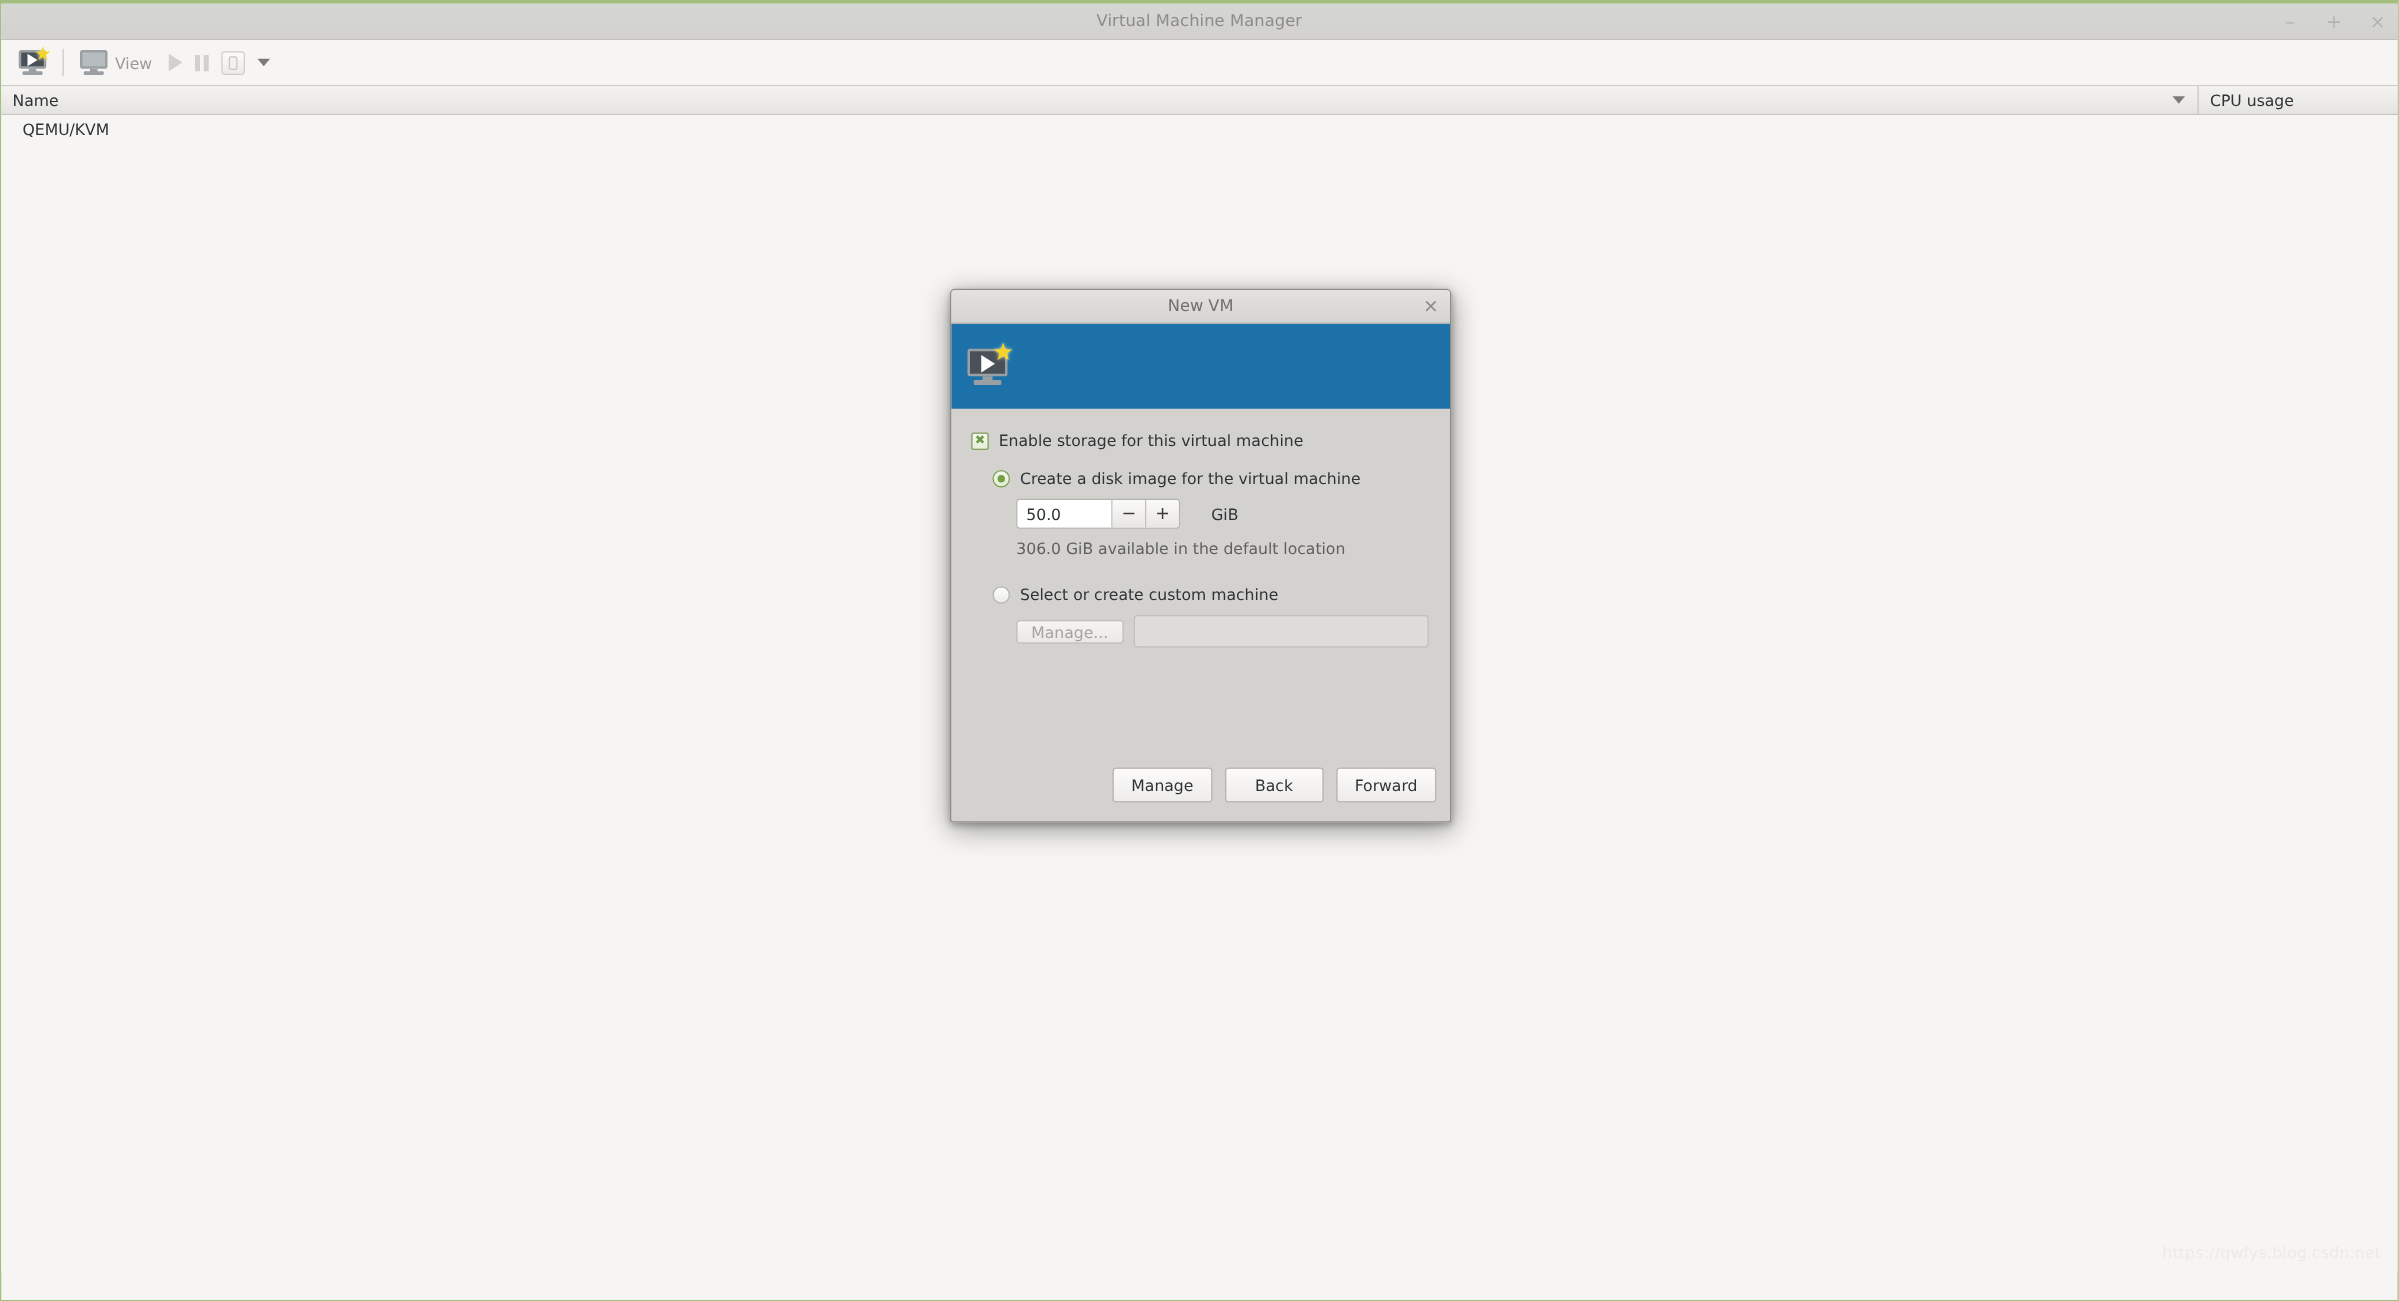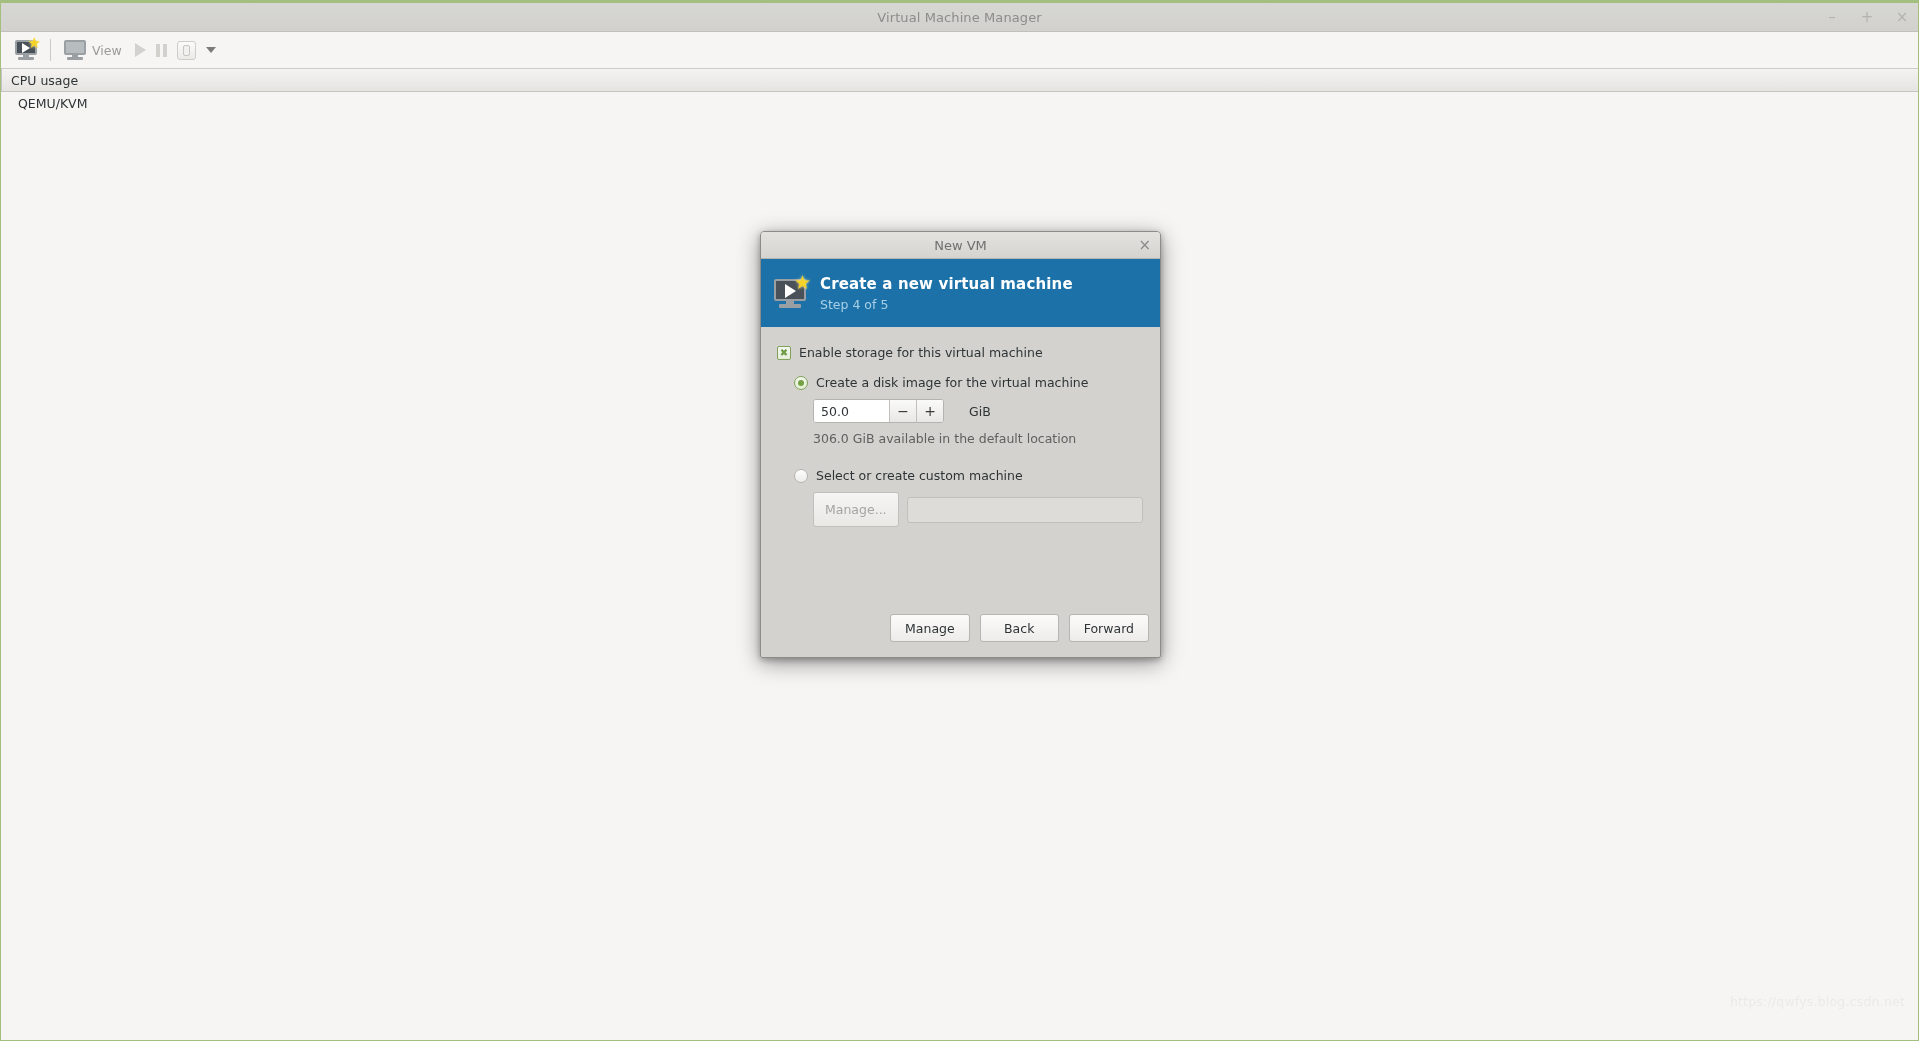--- a/index.html
+++ b/index.html
@@ -366,21 +366,21 @@
   }
 
   .manage-row {
     display: flex;
     align-items: center;
     gap: 8px;
     margin-left: 36px;
     margin-top: 9px;
   }
   .btn-manage {
-    height: 35px;
+    height: 19px;
     padding: 0 11px;
     border: 1px solid #c2c0bd;
     border-radius: 3px;
     background: linear-gradient(to bottom,#f6f5f3,#eae8e5);
     font-size: 12.5px;
     color: #a5a4a1;
     display: flex; align-items: center;
     cursor: default;
   }
   .path-input {
@@ -468,20 +468,24 @@
           <i></i>
         </span>
     </div>
 
     <div class="tb-btn">
       <span class="caret-down"></span>
     </div>
   </div>
 
   <div id="col-header">
+    <div class="col name">
+      <span>Name</span>
+      <span class="caret-down sort-arrow"></span>
+    </div>
     <div class="col cpu">
       <span>CPU usage</span>
     </div>
   </div>
 
   <div id="list-area">
     <div class="list-row">
       <span>QEMU/KVM</span>
     </div>
 
@@ -497,24 +501,20 @@
     </div>
 
     <div id="dlg-banner">
       <span class="mon" style="width:34px;height:29px;">
         <span class="screen" style="width:32px;height:22px;"></span>
         <span class="stand" style="left:13px;top:22px;width:8px;height:4px;"></span>
         <span class="base" style="left:6px;top:25px;width:22px;height:4px;"></span>
         <span class="play-tri" style="left:12px;top:5px;border-left-width:11px;border-top-width:7px;border-bottom-width:7px;"></span>
         <span class="star" style="right:-4px;top:-6px;font-size:19px;">★</span>
       </span>
-      <div class="banner-text">
-        <h1>Create a new virtual machine</h1>
-        <div class="step">Step 4 of 5</div>
-      </div>
     </div>
 
     <div id="dlg-body">
 
       <div class="row-check">
         <span class="chk">
             <i>✖</i>
           </span>
         <span class="lbl">Enable storage for this virtual machine</span>
       </div>

